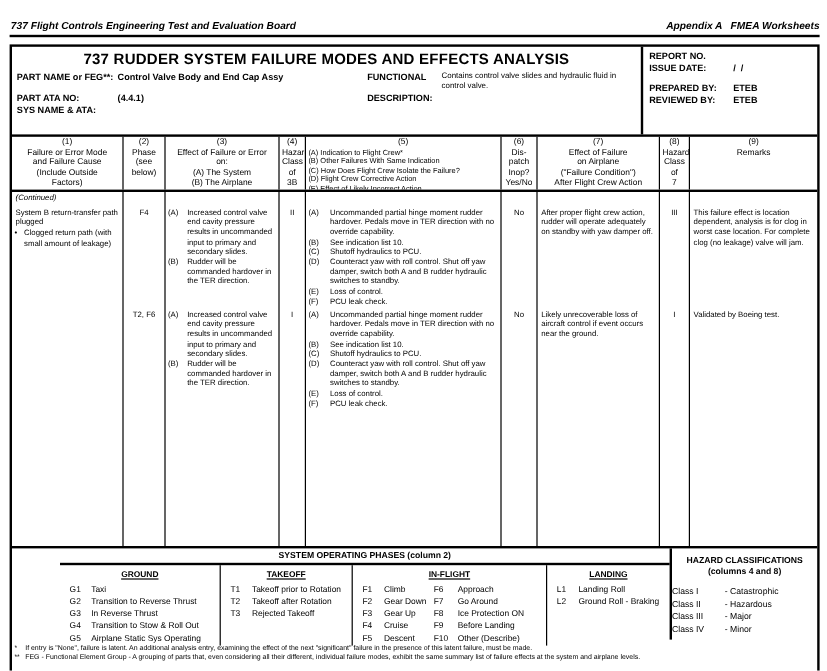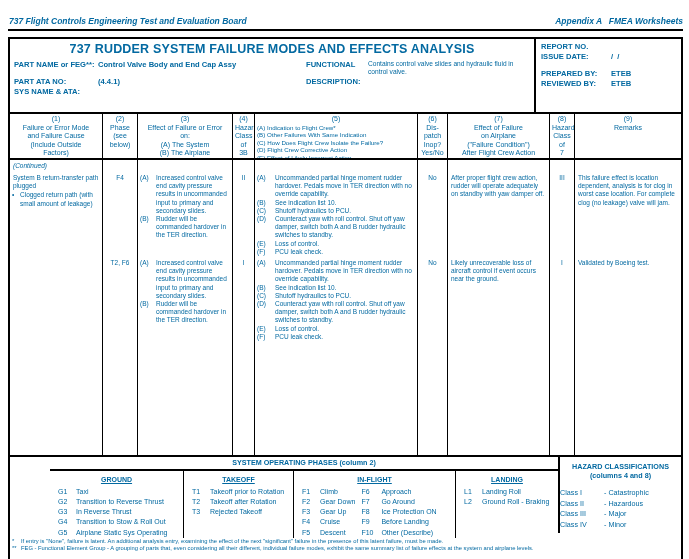--- a/index.html
+++ b/index.html
@@ -1,16 +1,16 @@
 <!DOCTYPE html>
 <html><head>
 <meta charset="utf-8">
 <style>
   html,body{margin:0;padding:0;background:#fff;}
-  .page{position:relative;width:689px;height:559px;background:#fff;color:#0369a1;
+  .page{position:relative;width:689px;height:559px;background:#fff;color:#000000;
         font-family:"Liberation Sans",sans-serif;overflow:hidden;}
 
   
   .pagehead{position:absolute;top:16px;left:9px;width:674px;display:flex;
             justify-content:space-between;font-size:8.5px;font-style:italic;font-weight:bold;}
   .pagehead .rhs{white-space:pre;}
   .toprule{position:absolute;top:29px;left:8px;width:675px;height:2px;background:#000;}
 
   
   .doc{position:absolute;top:37px;left:8px;width:675px;height:532px;

